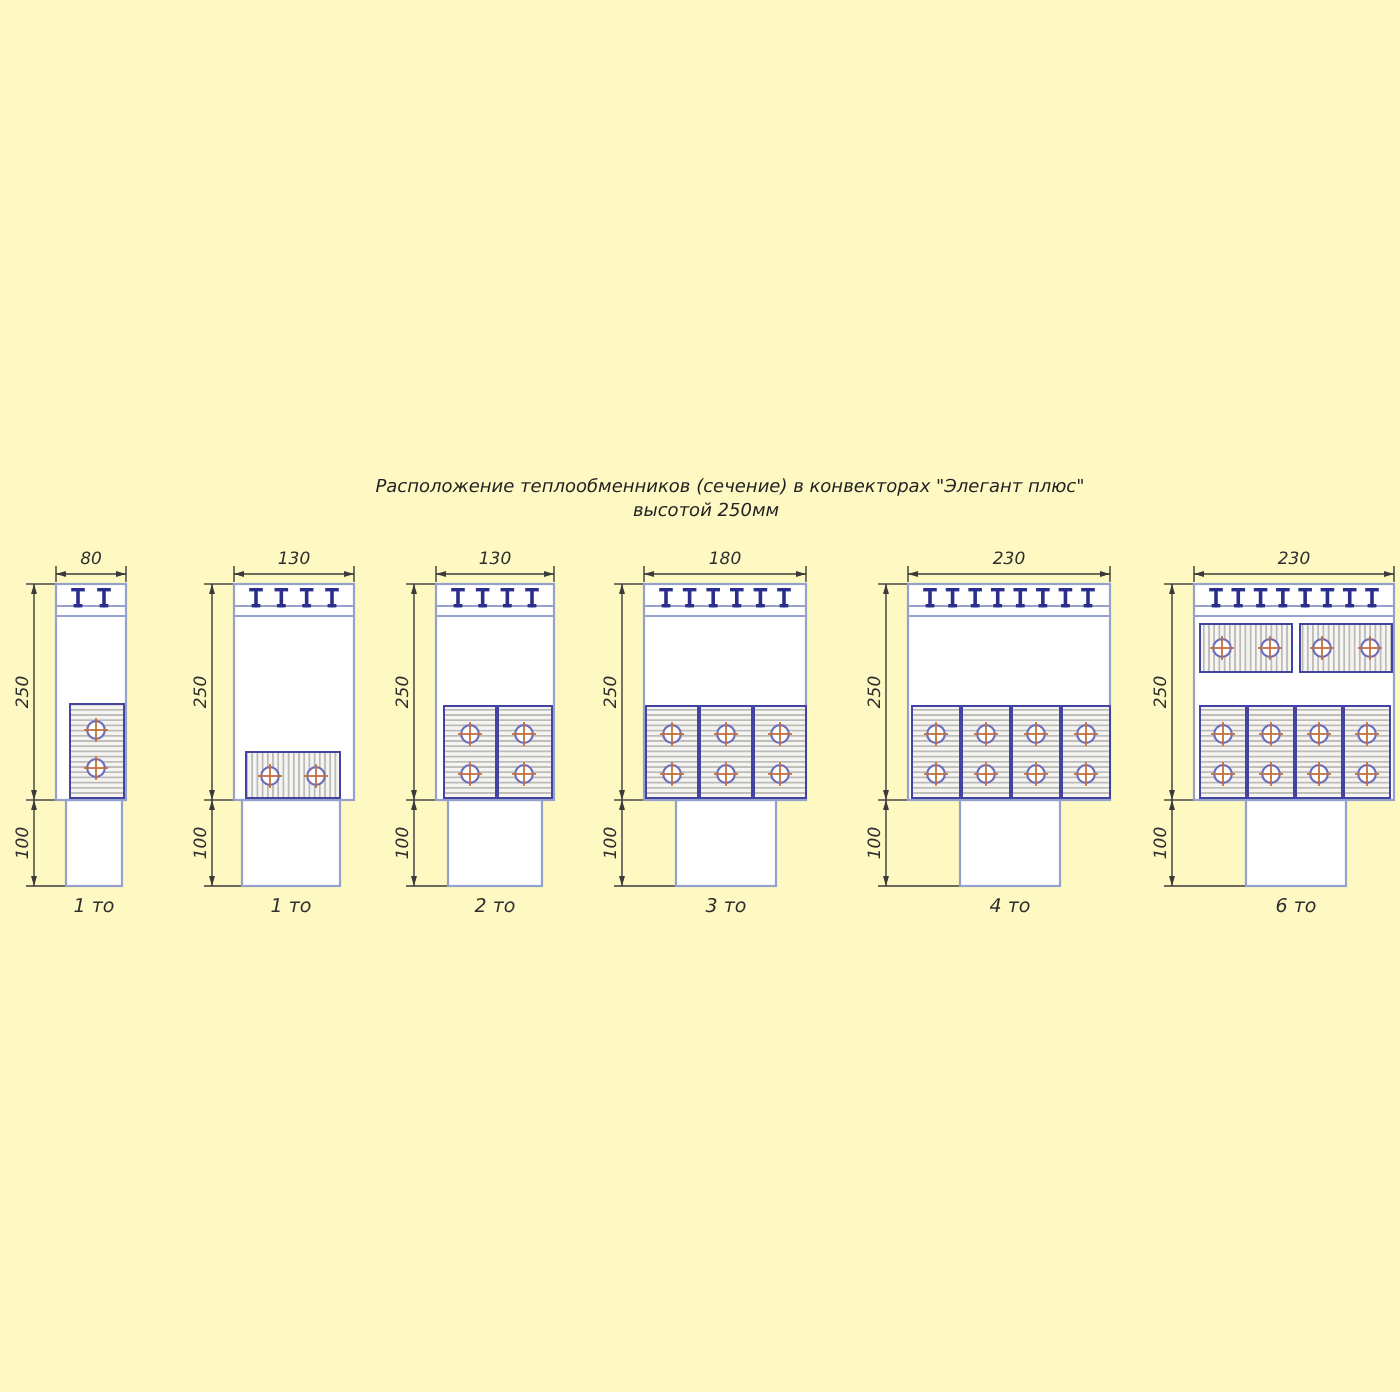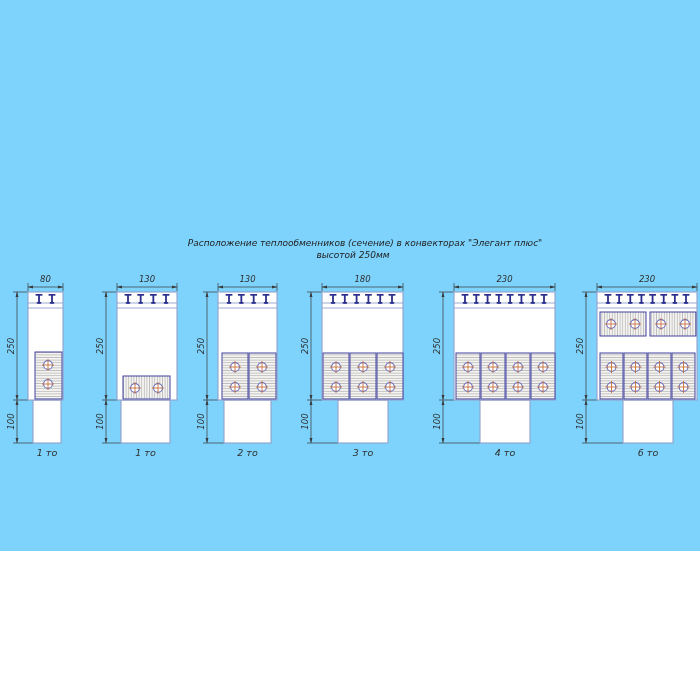--- a/index.html
+++ b/index.html
@@ -1,16 +1,16 @@
 <!DOCTYPE html>
 <html><head>
 <meta charset="utf-8">
 <style>
   html,body{margin:0;padding:0;background:#fff;}
-  .canvas{position:relative;width:700px;height:551px;background:#7dd3fc;overflow:hidden;
+  .canvas{position:relative;width:700px;height:696px;background:#fef9c3;overflow:hidden;
           font-family:"DejaVu Sans",sans-serif;}
   svg{position:absolute;left:0;top:0;}
   .title-text{font:italic 9px "DejaVu Sans",sans-serif;fill:#222222;}
   .dim-text{font:italic 8.5px "DejaVu Sans",sans-serif;fill:#2e2e2e;}
   .caption-text{font:italic 9.5px "DejaVu Sans",sans-serif;fill:#2e2e2e;}
 </style>
 </head>
 <body>
 
 <div class="canvas">

